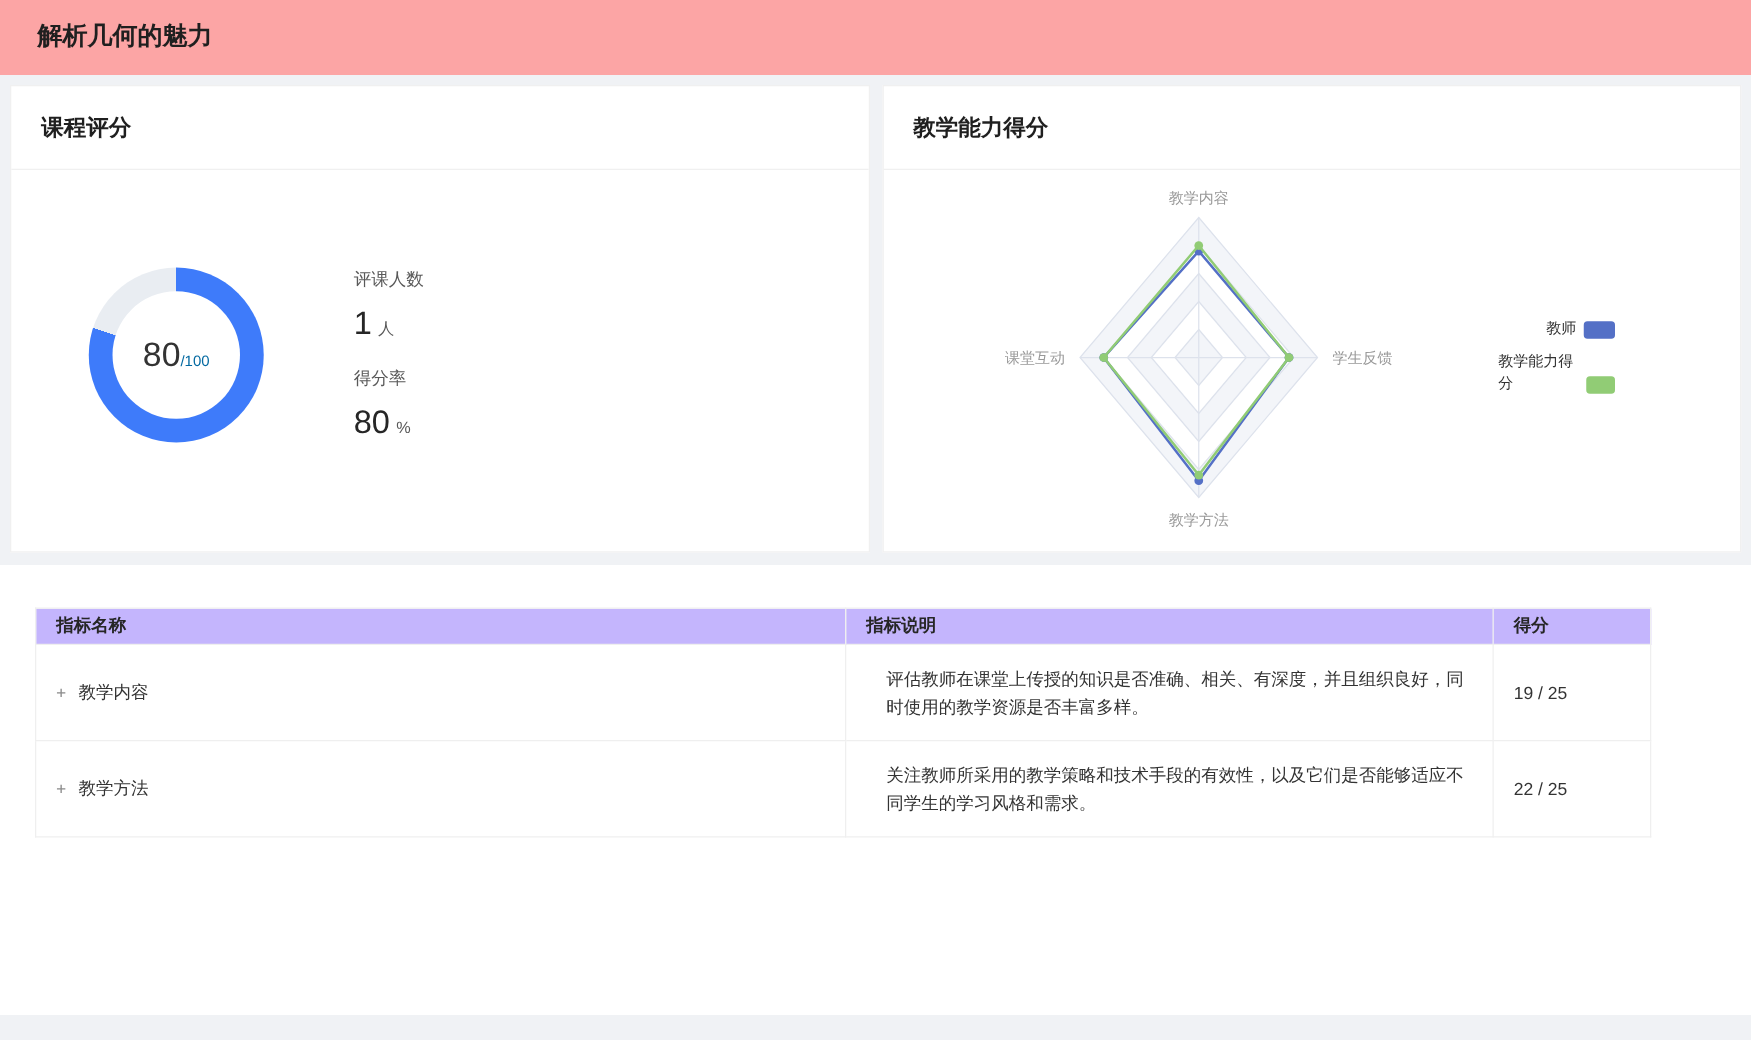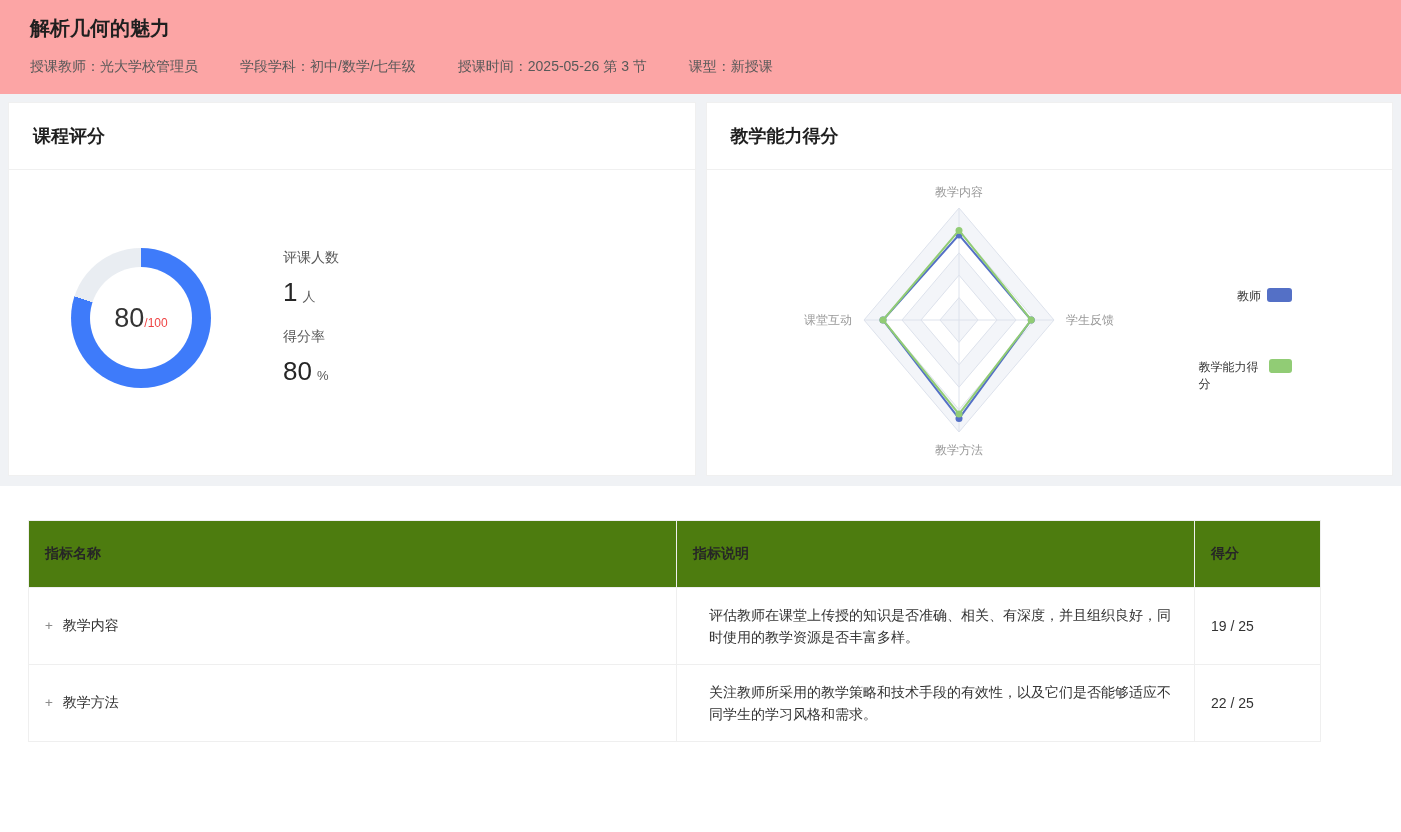--- a/index.html
+++ b/index.html
@@ -17,53 +17,47 @@
   
   .cards-row { display: flex; gap: 10px; margin: 8px 8px 0 8px; }
   .card { background: #fff; border: 1px solid #f0f0f0; flex: 1; height: 374px; overflow: hidden; }
   .card-header { padding: 21px 24px; font-size: 18px; font-weight: 700; color: #1f1f1f; border-bottom: 1px solid #f0f0f0; }
   .card-body { height: 296px; display: flex; align-items: center; }
   
   .donut { margin-left: 62px; position: relative; width: 140px; height: 140px; border-radius: 50%; flex: 0 0 auto; }
   .donut-hole { position: absolute; left: 19px; top: 19px; width: 102px; height: 102px; background: #fff; border-radius: 50%;
                 display: flex; align-items: baseline; justify-content: center; padding-top: 36px; }
   .donut-score { font-size: 27px; color: #333; }
-  .donut-max { font-size: 12px; color: #ef4444; }
+  .donut-max { font-size: 12px; color: #0369a1; }
   .stats { margin-left: 72px; display: flex; flex-direction: column; gap: 20px; }
   .stat-label { font-size: 14px; color: #595959; margin-bottom: 10px; }
   .stat-value { font-size: 26px; color: #262626; }
   .stat-unit { font-size: 13px; color: #595959; margin-left: 5px; }
   
   svg.radar { margin-left: 12px; flex: 0 0 auto; }
   .legend { margin-left: auto; margin-right: 100px; display: flex; flex-direction: column; gap: 10px; align-items: flex-end; }
-  .legend-item { display: flex; align-items: flex-start; gap: 6px; font-size: 12px; color: #333; cursor: pointer; margin-top: 44px; }
+  .legend-item { display: flex; align-items: flex-end; gap: 6px; font-size: 12px; color: #333; cursor: pointer; }
   .legend-marker { width: 25px; height: 14px; border-radius: 3px; display: inline-block; }
   
   .panel { background: #fff; margin-top: 10px; padding: 12px 28px 40px; min-height: 360px; }
   .tabs { display: flex; gap: 32px; border-bottom: 1px solid #f0f0f0; }
   .tab { font-size: 14px; color: #262626; padding: 14px 1px; cursor: pointer; }
   .tab.active { color: #1890ff; border-bottom: 2px solid #1890ff; margin-bottom: -1px; }
   table.detail { border-collapse: collapse; width: 1292px; margin-top: 22px; table-layout: fixed; }
   .detail th, .detail td { border: 1px solid #efefef; text-align: left; font-size: 14px; vertical-align: middle; }
-  .detail th { background: #4d7c0f; font-weight: 700; color: #262626; padding: 24px 16px; }
+  .detail th { background: #c4b5fd; font-weight: 700; color: #262626; padding: 5px 16px; }
   .detail td { padding: 16px 16px; color: #333; }
   .detail td.desc { line-height: 22px; padding-left: 32px; }
   .plus { color: #8c8c8c; margin-right: 10px; cursor: pointer; font-family: "DejaVu Sans Mono", monospace; font-size: 13px; }
 </style>
 </head>
 <body>
 
 <div class="page-header">
   <div class="page-title">解析几何的魅力</div>
-  <div class="meta-row" id="meta-row">
-      <span class="meta-item"><span class="meta-label">授课教师：</span><span class="meta-value">光大学校管理员</span></span>
-      <span class="meta-item"><span class="meta-label">学段学科：</span><span class="meta-value">初中/数学/七年级</span></span>
-      <span class="meta-item"><span class="meta-label">授课时间：</span><span class="meta-value">2025-05-26 第 3 节</span></span>
-      <span class="meta-item"><span class="meta-label">课型：</span><span class="meta-value">新授课</span></span>
-    </div>
 </div>
 
 <div class="cards-row">
 
   <div class="card">
     <div class="card-header">课程评分</div>
     <div class="card-body">
       <div class="donut" id="donut" style="background: conic-gradient(rgb(62, 123, 250) 0deg, rgb(62, 123, 250) 288deg, rgb(233, 237, 242) 288deg, rgb(233, 237, 242) 360deg);">
         <div class="donut-hole">
           <span class="donut-score">80</span>

